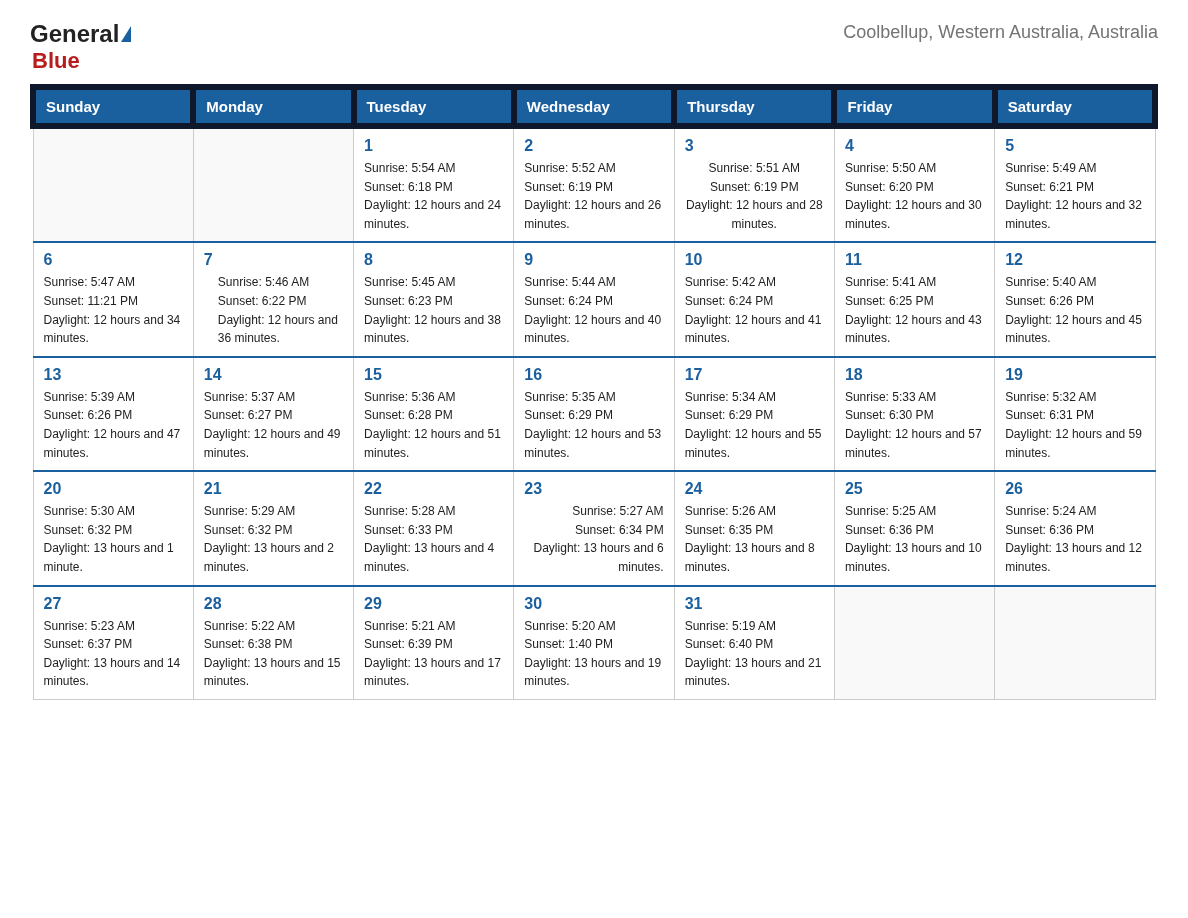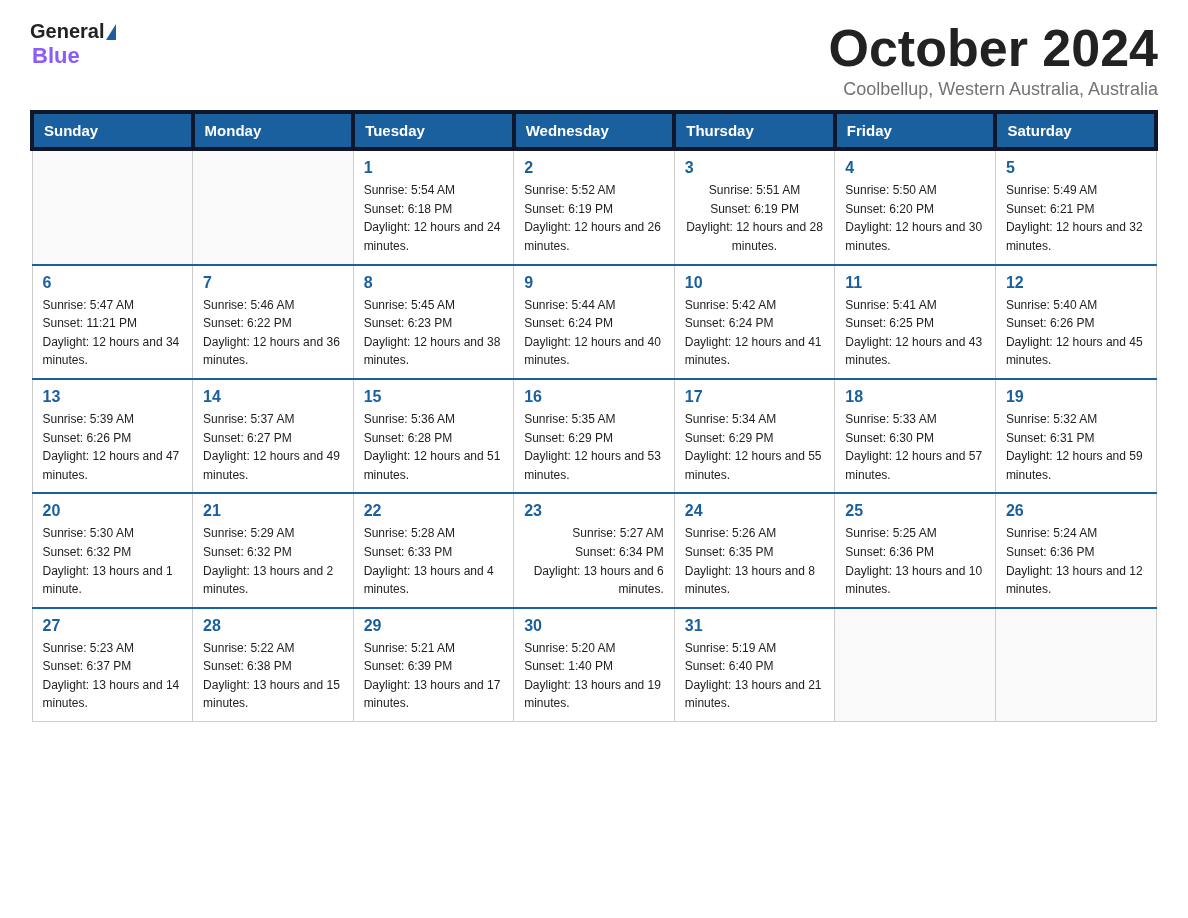--- a/index.html
+++ b/index.html
@@ -11,21 +11,21 @@
       width: 1188px;
       min-height: 918px;
     }
     .header-row {
       display: flex;
       justify-content: space-between;
       align-items: flex-start;
       margin-bottom: 6px;
     }
     .logo-text-general {
-      font-size: 20px;
+      font-size: 24px;
       font-weight: bold;
       color: #222;
     }
     .logo-triangle {
       display: inline-block;
       width: 0;
       height: 0;
       border-left: 10px solid transparent;
       border-bottom: 16px solid #1a5f9e;
       margin-left: 2px;
@@ -36,21 +36,21 @@
       display: flex;
       flex-direction: column;
     }
     .logo-line1 {
       display: flex;
       align-items: center;
     }
     .logo-line2 {
       font-size: 22px;
       font-weight: bold;
-      color: #8b5cf6;
+      color: #b91c1c;
       margin-left: 2px;
     }
     .title-block {
       text-align: right;
     }
     .month-title {
       font-size: 52px;
       font-weight: bold;
       color: #222;
       line-height: 1.1;
@@ -65,21 +65,21 @@
       border-collapse: collapse;
       margin-top: 10px;
     }
     .calendar th {
       background-color: #1a5f9e;
       color: #fff;
       font-size: 15px;
       font-weight: bold;
       padding: 8px 10px;
       text-align: left;
-      border: 4px solid #0f172a;
+      border: 6px solid #0f172a;
     }
     .calendar td {
       vertical-align: top;
       padding: 8px 10px;
       border: 1px solid #ccc;
       width: 14.28%;
       min-height: 90px;
       font-size: 13px;
       color: #222;
     }
@@ -107,21 +107,20 @@
 
 <div class="header-row">
   <div class="logo-wrapper">
     <div class="logo-line1">
       <span class="logo-text-general">General</span>
       <span class="logo-triangle"></span>
     </div>
     <div class="logo-line2">Blue</div>
   </div>
   <div class="title-block">
-    <div class="month-title">October 2024</div>
     <div class="subtitle">Coolbellup, Western Australia, Australia</div>
   </div>
 </div>
 
 <table class="calendar">
   <thead>
     <tr>
       <th>Sunday</th>
       <th>Monday</th>
       <th>Tuesday</th>
@@ -168,21 +167,21 @@
       </tr>
       <tr class="week-row">
         <td>
           <span class="day-num">6</span>
           <div class="day-detail" style="white-space: pre-line;">Sunrise: 5:47 AM
 Sunset: 11:21 PM
 Daylight: 12 hours and 34 minutes.</div>
         </td>
         <td>
           <span class="day-num">7</span>
-          <div class="day-detail" style="white-space: pre-line;">Sunrise: 5:46 AM
+          <div class="day-detail" style="white-space: pre-line; margin-left: 14px;">Sunrise: 5:46 AM
 Sunset: 6:22 PM
 Daylight: 12 hours and 36 minutes.</div>
         </td>
         <td>
           <span class="day-num">8</span>
           <div class="day-detail" style="white-space: pre-line;">Sunrise: 5:45 AM
 Sunset: 6:23 PM
 Daylight: 12 hours and 38 minutes.</div>
         </td>
         <td>

